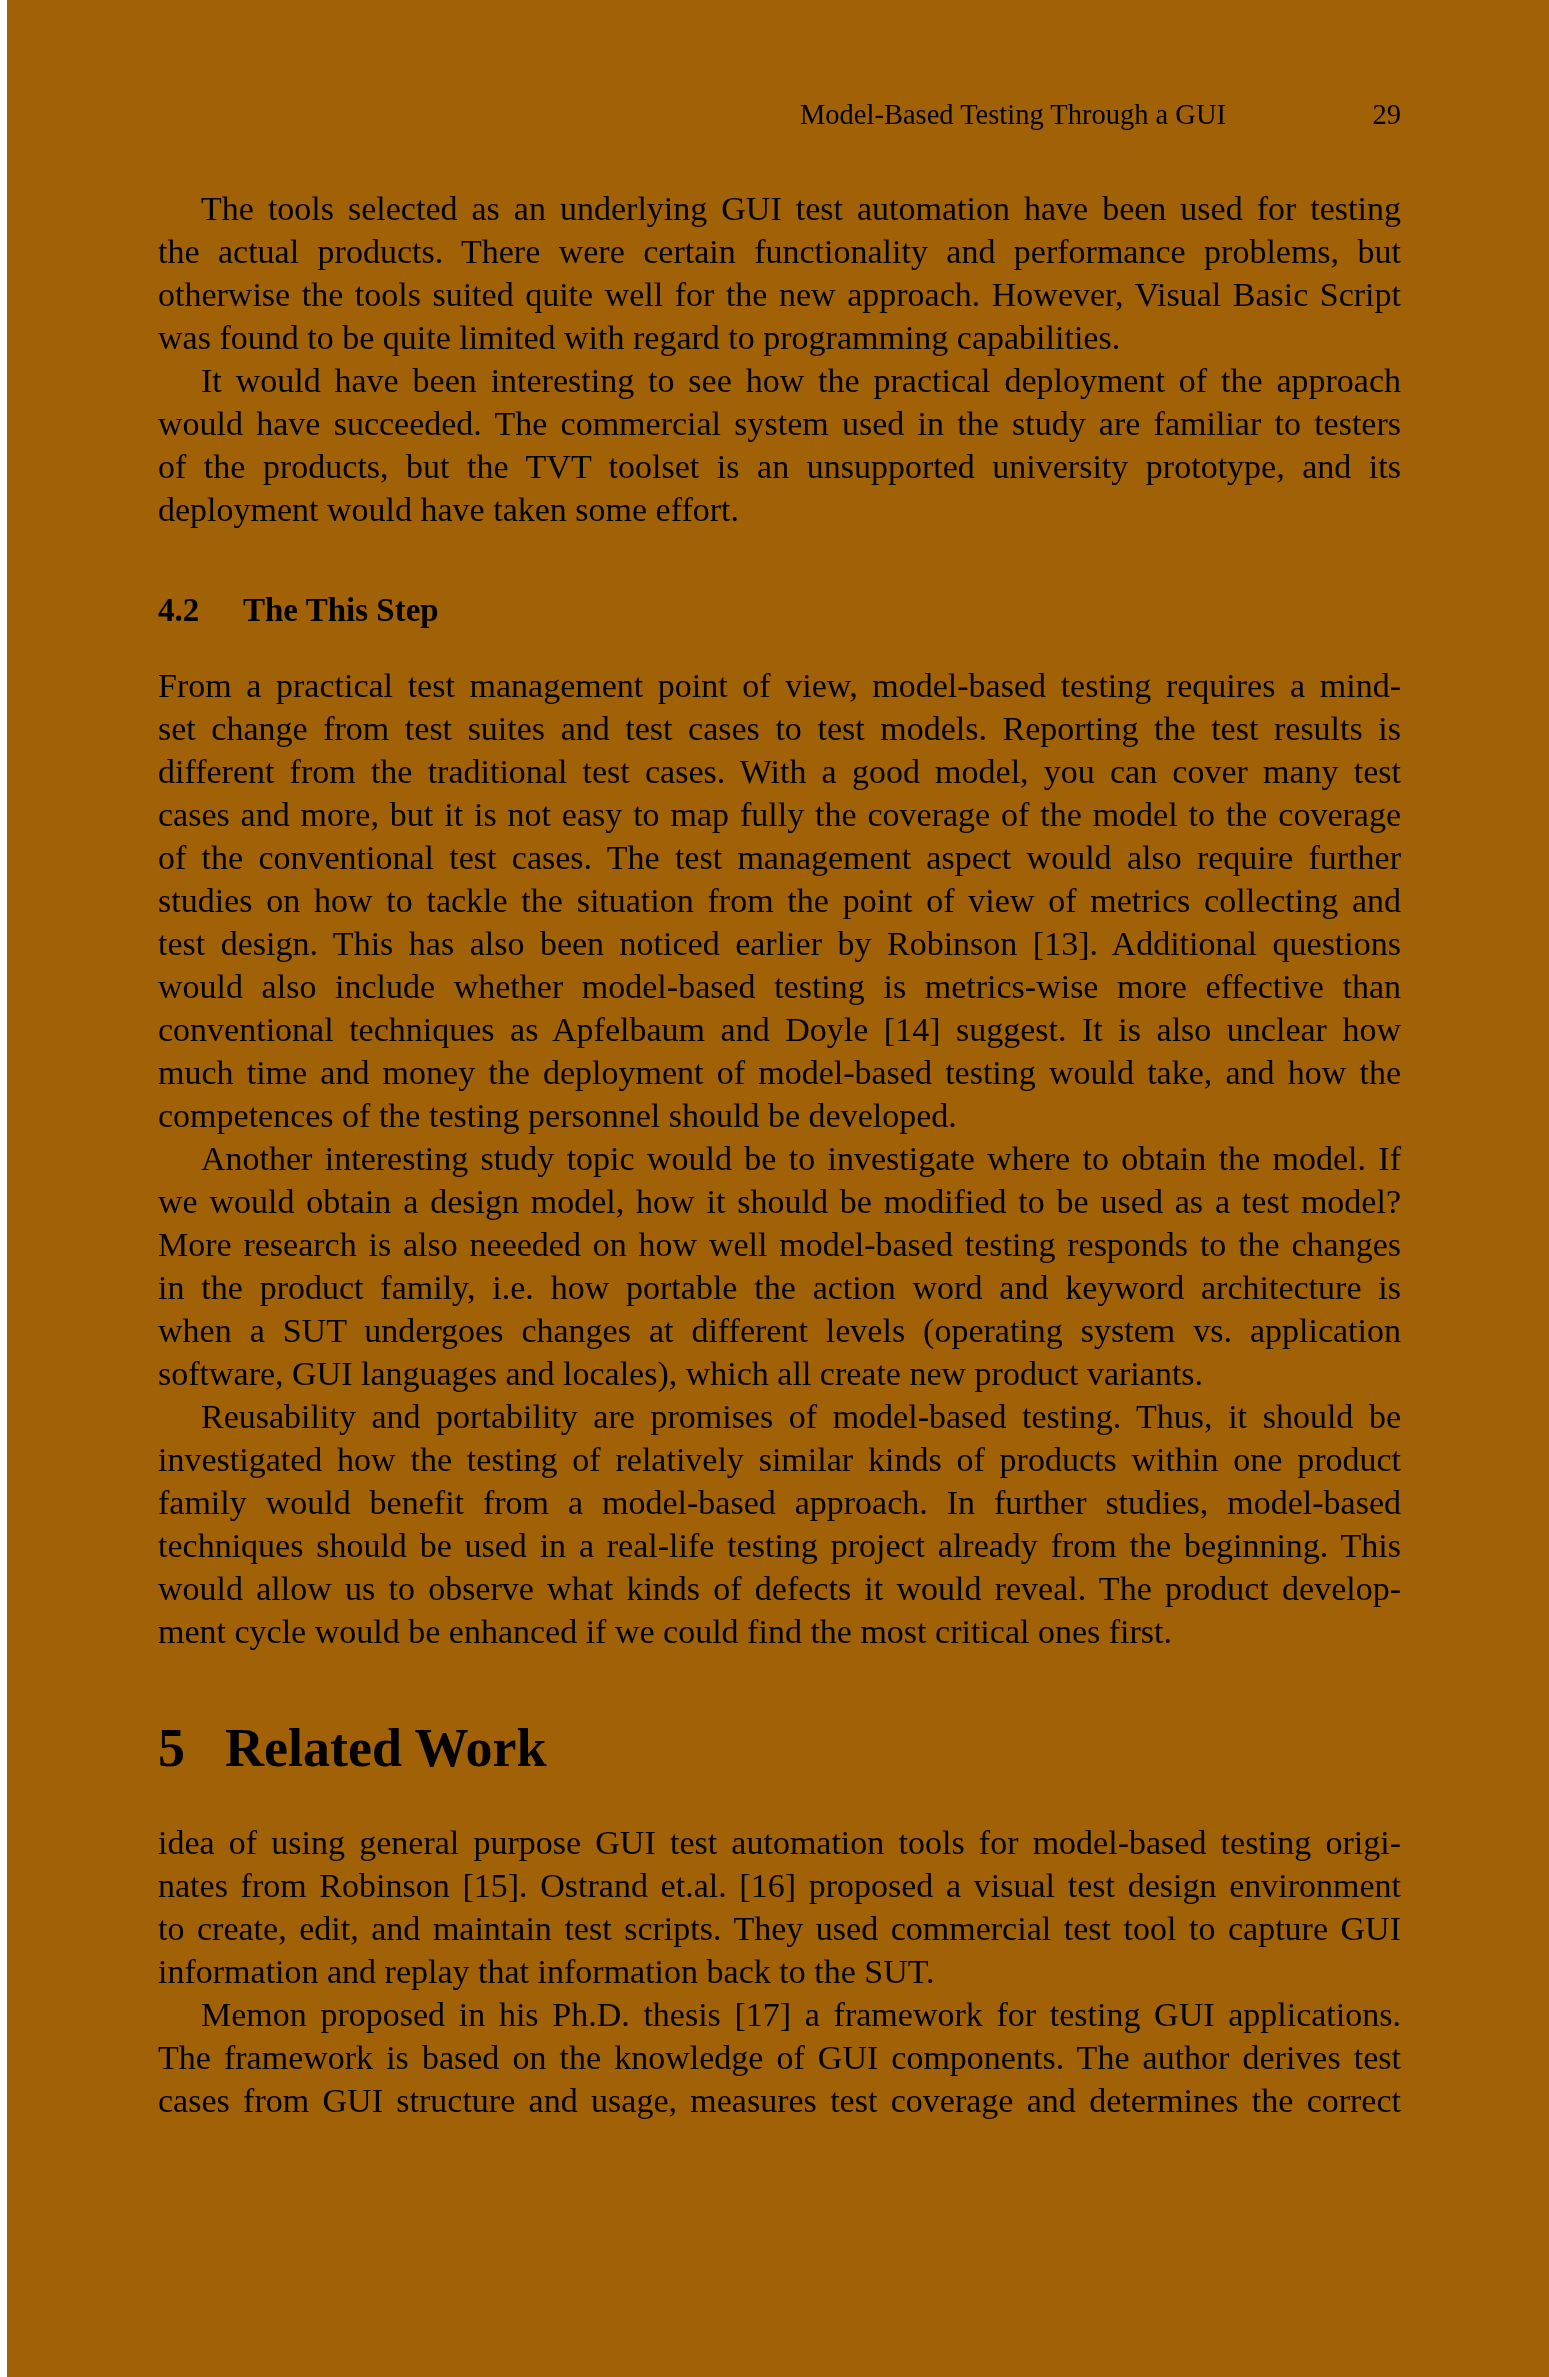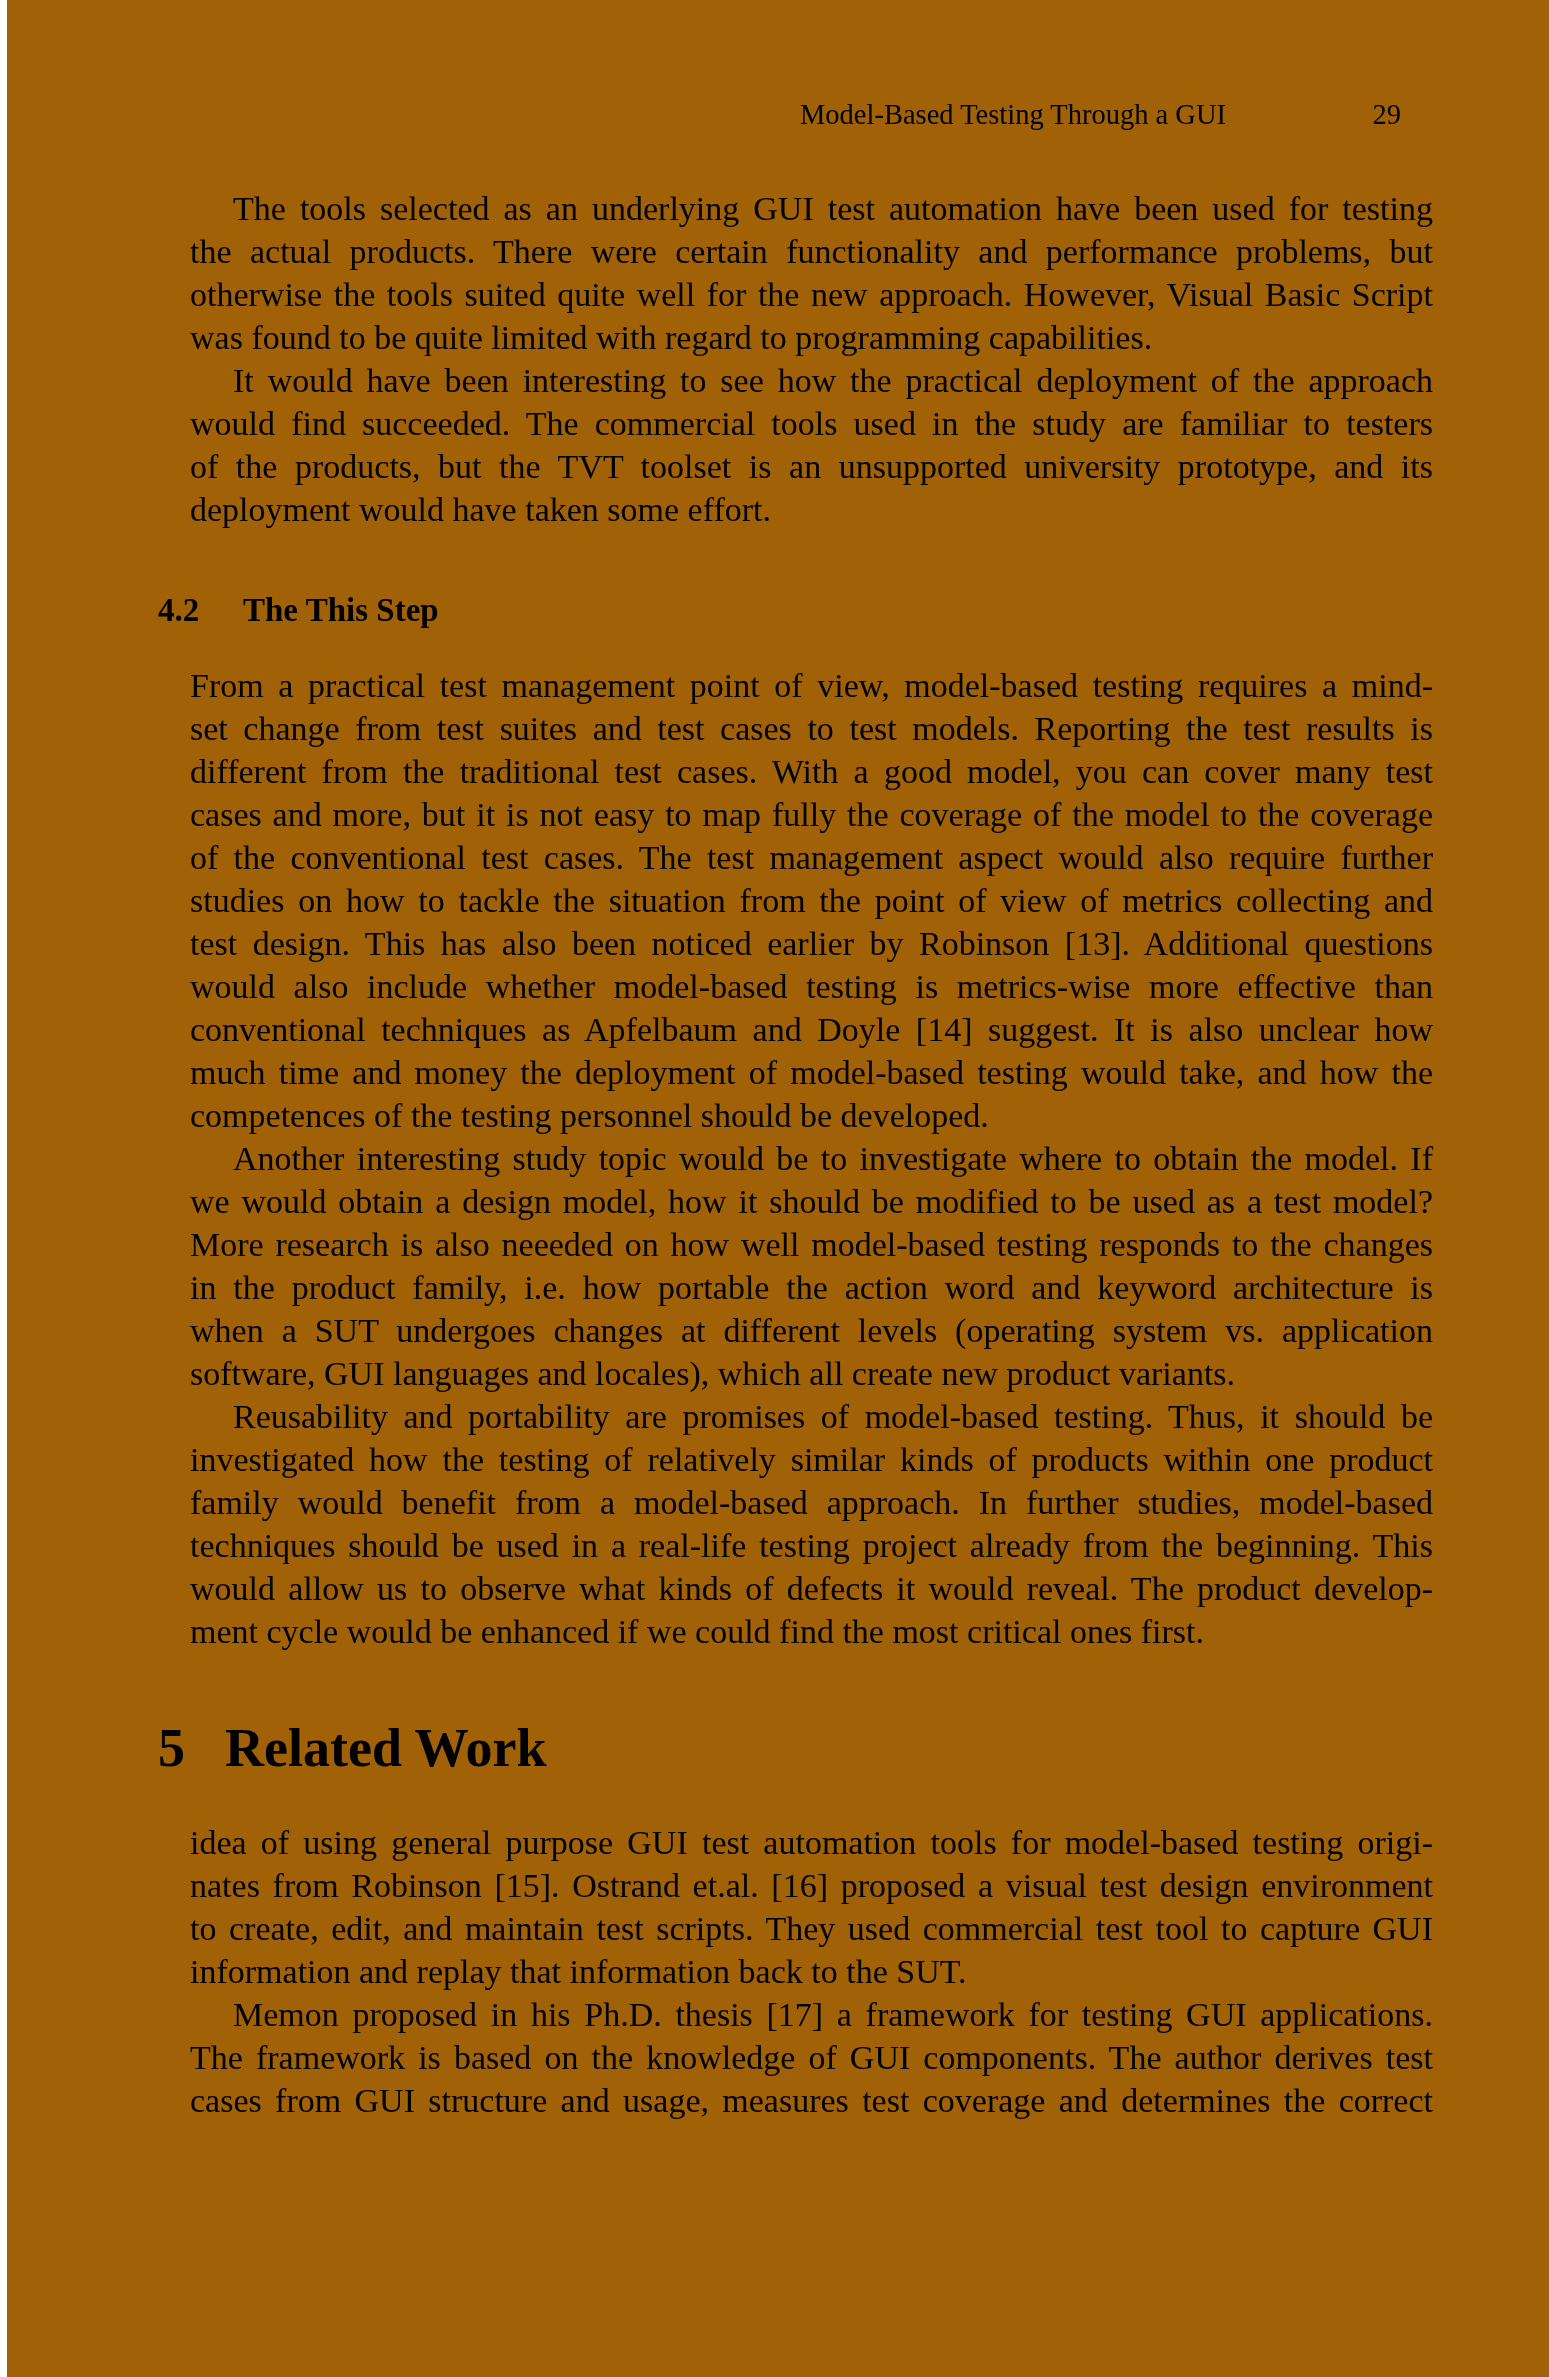--- a/index.html
+++ b/index.html
@@ -3,21 +3,21 @@
 <meta charset="utf-8">
 <style>
   html, body { margin: 0; padding: 0; background: #ffffff; }
   body { width: 1549px; height: 2377px; position: relative; overflow: hidden;
          font-family: "Liberation Serif", "DejaVu Serif", serif; color: #000000; }
   .page { position: absolute; left: 7px; top: 0; width: 1549px; height: 2377px; background: #a16207; }
   .running-head { position: absolute; top: 97px; left: 151px; width: 1243px; height: 35px;
                   font-size: 28.5px; line-height: 35px; }
   .running-title { position: absolute; left: 642px; top: 0; white-space: nowrap; }
   .page-number { position: absolute; right: 0; top: 0; white-space: nowrap; }
-  .block { position: absolute; left: 151px; width: 1243px; margin-left: 32px; }
+  .block { position: absolute; left: 151px; width: 1243px; }
   .line { display: block; font-size: 34px; height: 43px; line-height: 43px;
           text-align: justify; text-align-last: justify; white-space: nowrap; overflow: visible; }
   .line.last { text-align-last: left; text-align: left; }
   .line.indent { padding-left: 43px; }
   .h2 { position: absolute; left: 151px; font-weight: bold; font-size: 33px; line-height: 40px; white-space: nowrap; }
   .h2 .num { display: inline-block; width: 85px; }
   .h1 { position: absolute; left: 151px; font-weight: bold; font-size: 54px; line-height: 52px; white-space: nowrap; }
   .h1 .num { display: inline-block; width: 67px; }
 </style>
 </head>
@@ -32,21 +32,21 @@
 
   <div class="block" style="top:187px;">
     <p style="margin:0">
       <span class="line indent">The tools selected as an underlying GUI test automation have been used for testing</span>
       <span class="line">the actual products. There were certain functionality and performance problems, but</span>
       <span class="line">otherwise the tools suited quite well for the new approach. However, Visual Basic Script</span>
       <span class="line last">was found to be quite limited with regard to programming capabilities.</span>
     </p>
     <p style="margin:0">
       <span class="line indent">It would have been interesting to see how the practical deployment of the approach</span>
-      <span class="line">would find succeeded. The commercial tools used in the study are familiar to testers</span>
+      <span class="line">would have succeeded. The commercial system used in the study are familiar to testers</span>
       <span class="line">of the products, but the TVT toolset is an unsupported university prototype, and its</span>
       <span class="line last">deployment would have taken some effort.</span>
     </p>
   </div>
 
   <div class="h2" style="top:590px;">
     <span class="num">4.2</span><span>The This Step</span>
   </div>
 
   <div class="block" style="top:664px;">

